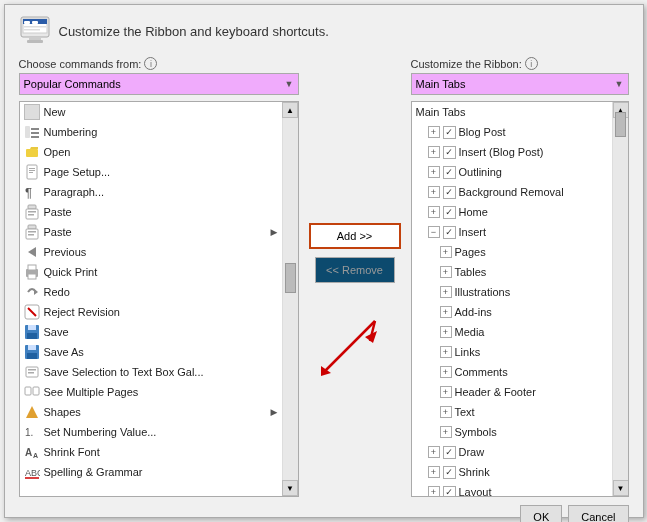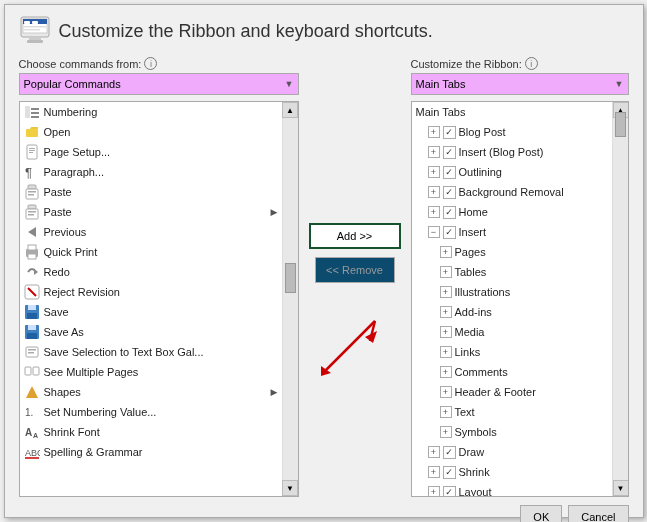--- a/index.html
+++ b/index.html
@@ -27,21 +27,21 @@
       align-items: center;
       margin-bottom: 10px;
     }
     .dialog-icon {
       width: 32px;
       height: 32px;
       margin-right: 8px;
       flex-shrink: 0;
     }
     .dialog-title {
-      font-size: 18px;
+      font-size: 13px;
       color: #333;
     }
     .dialog-body {
       display: flex;
       gap: 10px;
       height: 440px;
       text-align: center;
     }
     .left-panel {
       display: flex;
@@ -166,21 +166,21 @@
       justify-content: center;
       align-items: center;
       gap: 8px;
       flex: 0 0 90px;
       padding-top: 60px;
     }
     .add-btn {
       width: 92px;
       height: 26px;
       background: white;
-      border: 2px solid #14532d;
+      border: 2px solid #c2410c;
       font-size: 11px;
       cursor: pointer;
       display: flex;
       align-items: center;
       justify-content: center;
     }
     .remove-btn {
       width: 80px;
       height: 26px;
       background: #0c4a6e;
@@ -325,20 +325,26 @@
       </div>
       <div class="dropdown">
         <span>Popular Commands</span>
         <span class="dropdown-arrow">▼</span>
       </div>
       <div class="commands-list" style="position:relative;">
         <div class="commands-list-inner" style="padding-right:16px;">
 
           <div class="command-item">
             <div class="cmd-icon">
+                <div class="icon-rect" style="background:#ddd;"></div>
+              </div>
+            <span class="cmd-label">New</span>
+          </div>
+          <div class="command-item">
+            <div class="cmd-icon">
               <svg width="16" height="16">
                   <rect x="1" y="2" width="5" height="12" fill="#e0e0e0" rx="1"></rect>
                   <rect x="7" y="4" width="8" height="2" fill="#888"></rect>
                   <rect x="7" y="8" width="8" height="2" fill="#888"></rect>
                   <rect x="7" y="12" width="8" height="2" fill="#888"></rect>
                 </svg>
             </div>
             <span class="cmd-label">Numbering</span>
           </div>
           <div class="command-item">

